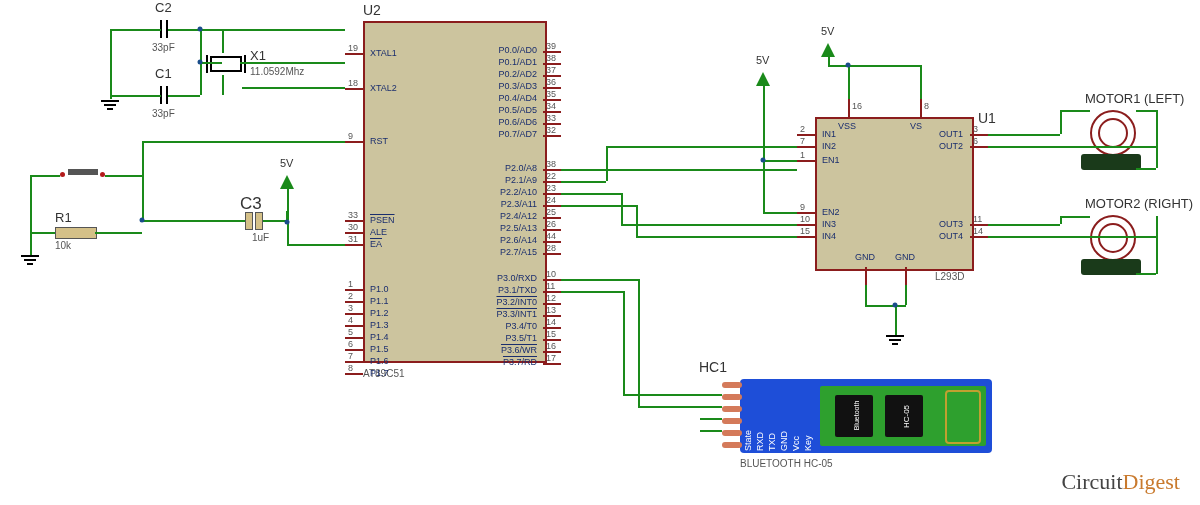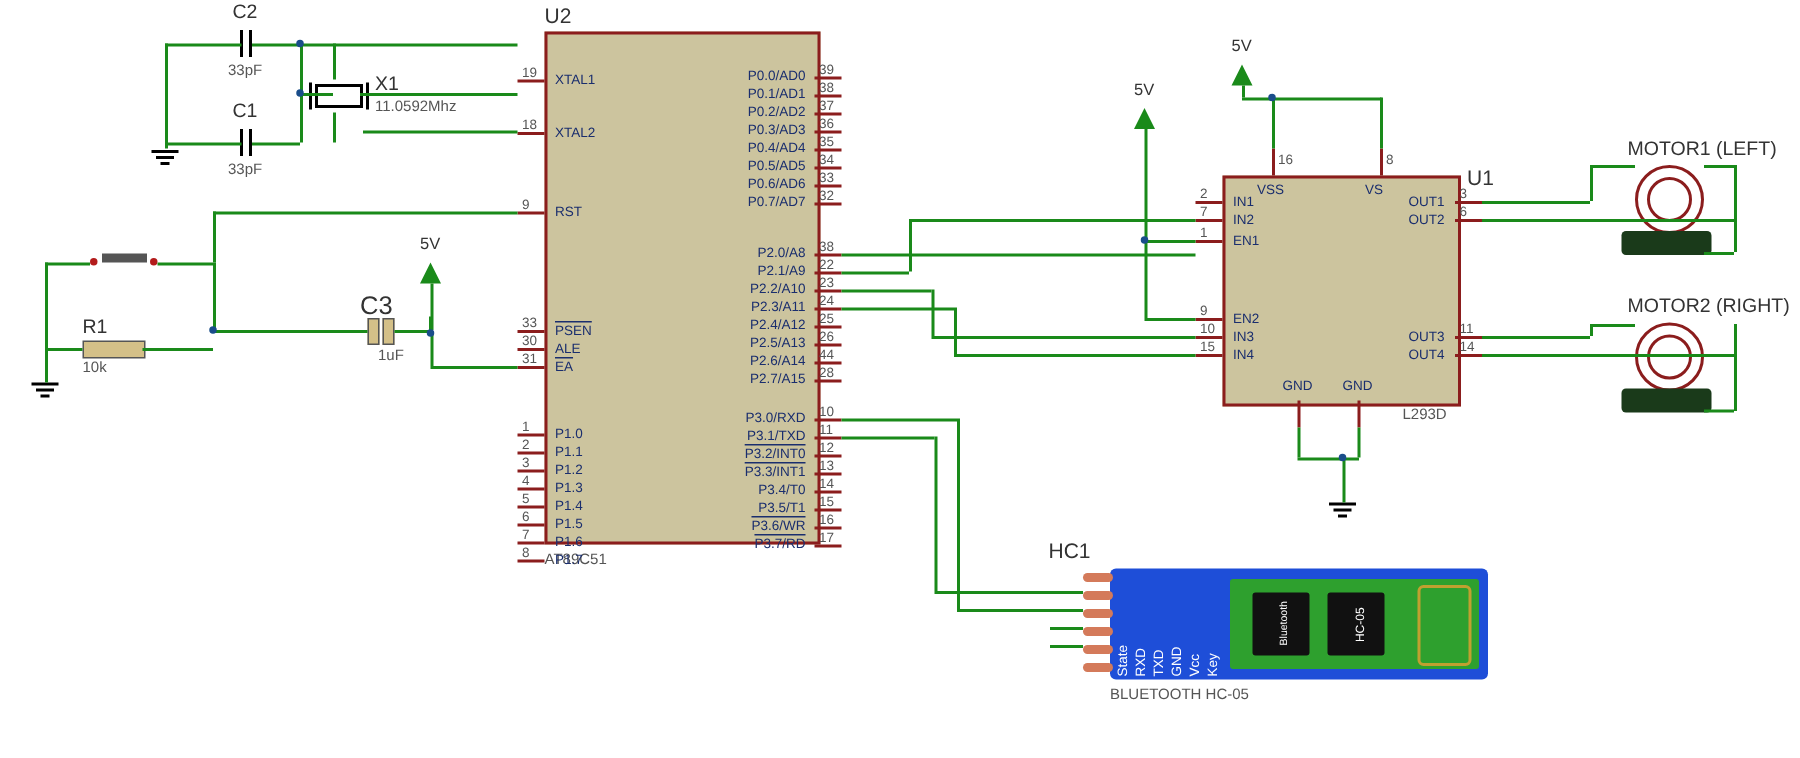--- a/index.html
+++ b/index.html
@@ -381,13 +381,14 @@
       <div class="wire-h" style="left:561px;top:279px;width:77px"></div>
       <div class="wire-v" style="left:638px;top:279px;height:127px"></div>
       <div class="wire-h" style="left:638px;top:406px;width:84px"></div>
       <div class="wire-h" style="left:561px;top:291px;width:62px"></div>
       <div class="wire-v" style="left:623px;top:291px;height:103px"></div>
       <div class="wire-h" style="left:623px;top:394px;width:99px"></div>
       <div class="wire-h" style="left:700px;top:418px;width:22px"></div>
       <div class="wire-h" style="left:700px;top:430px;width:22px"></div>
     </div>
 
+  <div class="logo"><span>Circuit</span><span class="dig">Digest</span></div>
 </div>
 
 </body></html>

